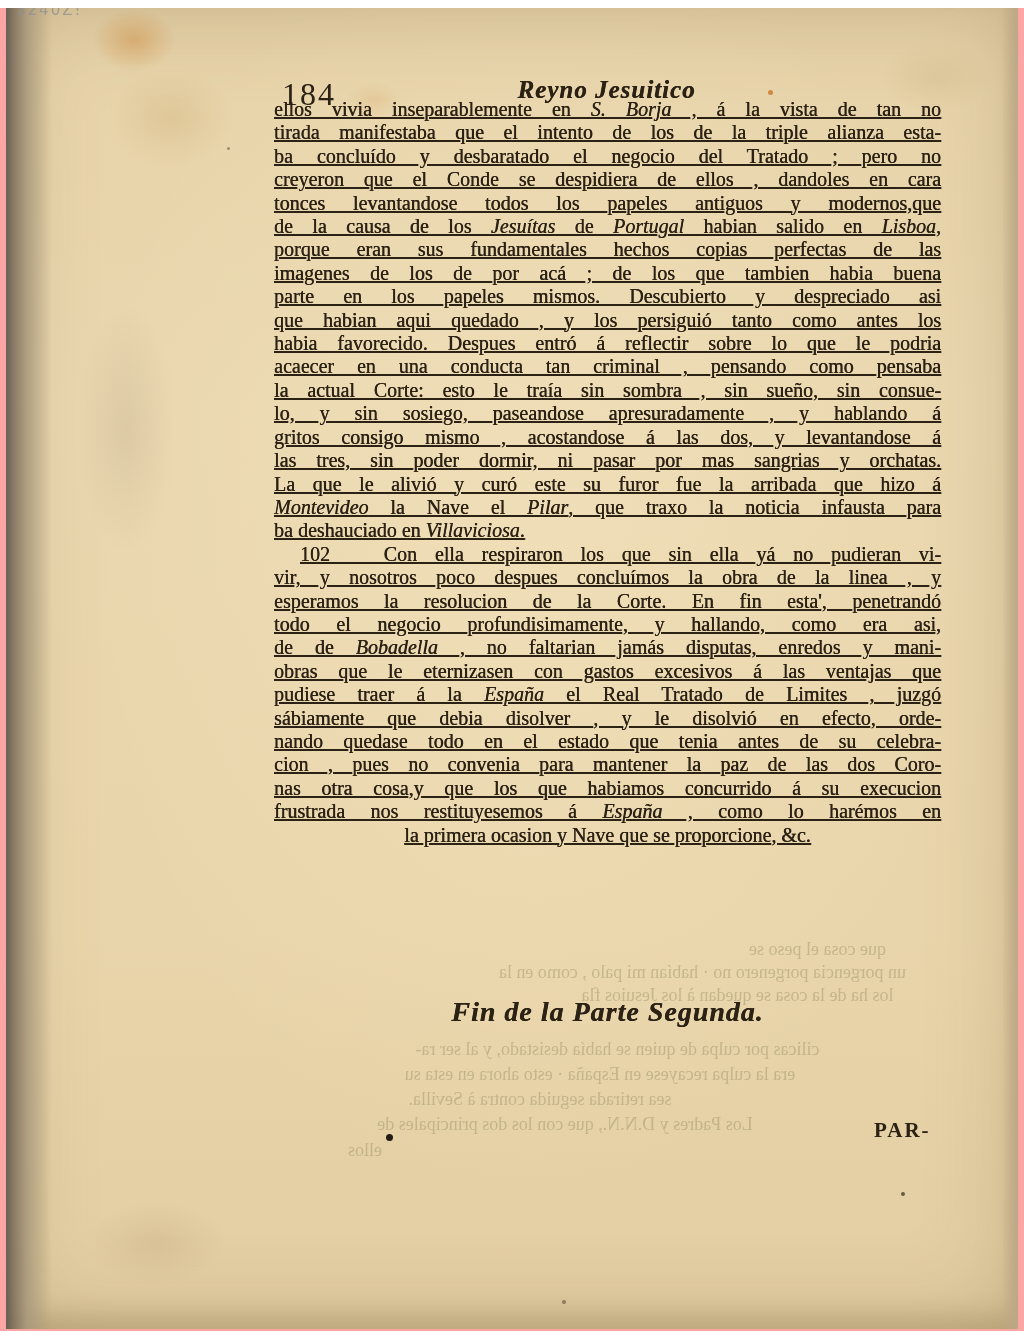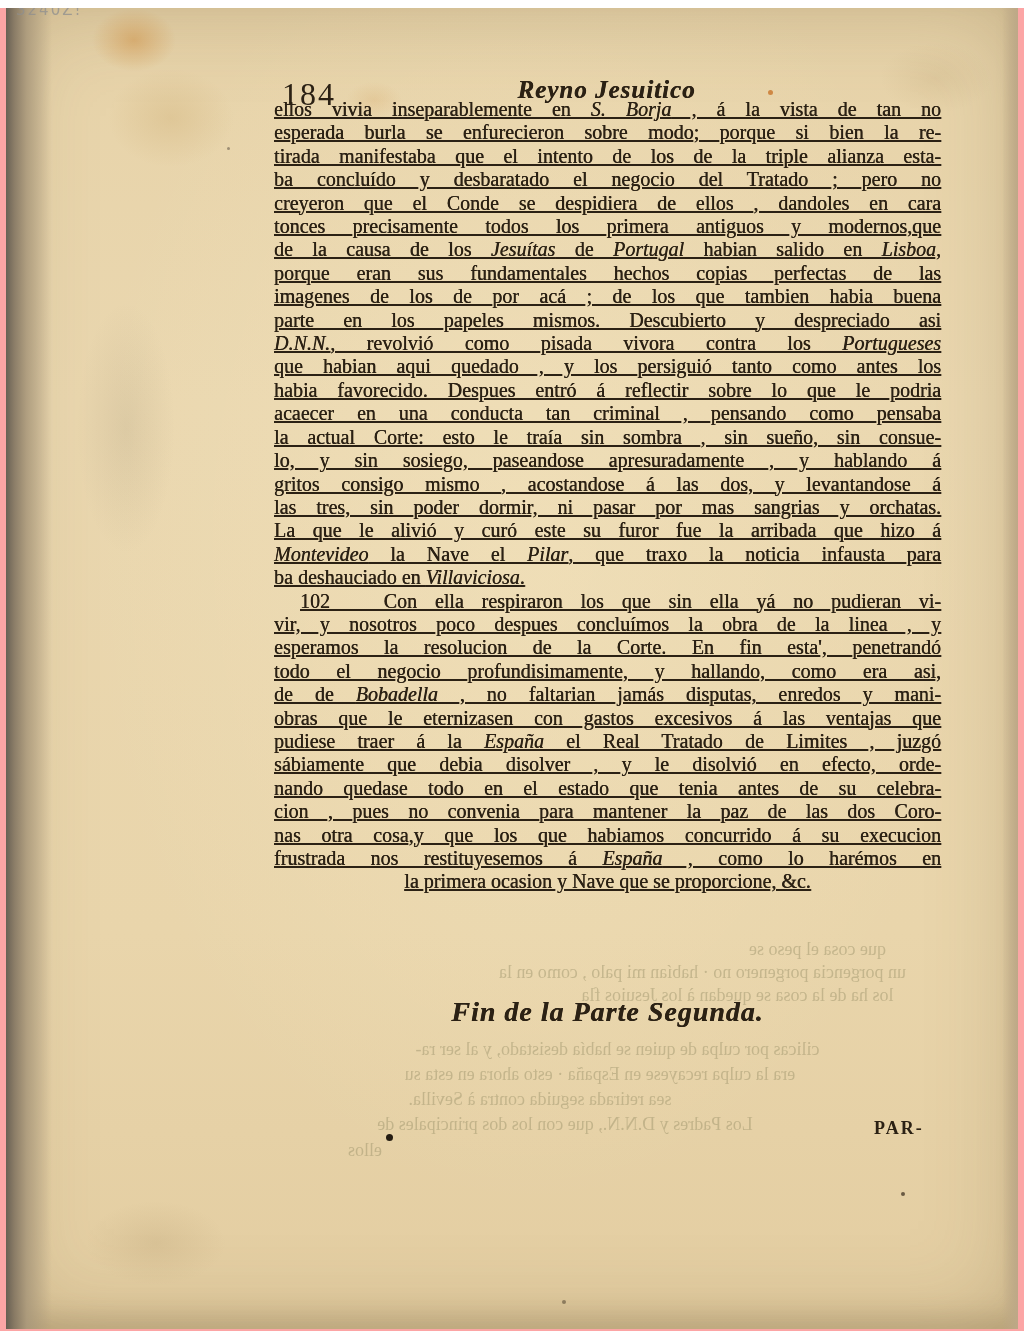--- a/index.html
+++ b/index.html
@@ -67,21 +67,21 @@
   .bline.c{text-align:center;text-align-last:center;padding:0 55px;}
   .bline .it{font-style:italic;}
   
   #fin-line{
     position:absolute;left:268px;top:988px;width:667px;text-align:center;
     font-size:28px;font-style:italic;font-weight:bold;color:#2b2114;
     letter-spacing:1px;text-shadow:.3px 0 0 currentColor;
   }
   #catchword{
     position:absolute;left:868px;top:1110px;
-    font-size:18px;font-weight:bold;letter-spacing:2px;color:#2b2114;
+    font-size:21px;font-weight:bold;letter-spacing:2px;color:#2b2114;
   }
   
   #bleed-layer{position:absolute;inset:0;pointer-events:none;}
   .bleed{
     position:absolute;transform:scaleX(-1);
     color:#938b63;opacity:.42;filter:blur(.6px);
     font-size:18px;white-space:nowrap;overflow:hidden;text-align:center;
   }
   
   .speck{position:absolute;border-radius:50%;}
@@ -102,30 +102,28 @@
 
     <div id="corner-mark">3240Z!</div>
 
     <div id="header">
       <span id="page-number">184</span>
       <span id="running-title">Reyno Jesuitico</span>
     </div>
 
     <div id="body-block">
         <div class="bline"><span>ellos vivia inseparablemente en </span><span class="it">S. Borja</span><span> , á la vista de tan no</span></div>
-        <div class="bline"><span>esperada burla se enfurecieron sobre modo; porque si bien la re-</span></div>
         <div class="bline"><span>tirada manifestaba que el intento de los de la triple alianza esta-</span></div>
         <div class="bline"><span>ba concluído y desbaratado el negocio del Tratado ; pero no</span></div>
         <div class="bline"><span>creyeron que el Conde se despidiera de ellos , dandoles en cara</span></div>
-        <div class="bline"><span>tonces precisamente todos los primera antiguos y modernos,que</span></div>
+        <div class="bline"><span>tonces levantandose todos los papeles antiguos y modernos,que</span></div>
         <div class="bline"><span>de la causa de los </span><span class="it">Jesuítas</span><span> de </span><span class="it">Portugal</span><span> habian salido en </span><span class="it">Lisboa,</span></div>
         <div class="bline"><span>porque eran sus fundamentales hechos copias perfectas de las</span></div>
         <div class="bline"><span>imagenes de los de por acá ; de los que tambien habia buena</span></div>
         <div class="bline"><span>parte en los papeles mismos. Descubierto y despreciado asi</span></div>
-        <div class="bline"><span class="it">D.N.N.</span><span>, revolvió como pisada vivora contra los </span><span class="it">Portugueses</span></div>
         <div class="bline"><span>que habian aqui quedado , y los persiguió tanto como antes los</span></div>
         <div class="bline"><span>habia favorecido. Despues entró á reflectir sobre lo que le podria</span></div>
         <div class="bline"><span>acaecer en una conducta tan criminal , pensando como pensaba</span></div>
         <div class="bline"><span>la actual Corte: esto le traía sin sombra , sin sueño, sin consue-</span></div>
         <div class="bline"><span>lo, y sin sosiego, paseandose apresuradamente , y hablando á</span></div>
         <div class="bline"><span>gritos consigo mismo , acostandose á las dos, y levantandose á</span></div>
         <div class="bline"><span>las tres, sin poder dormir, ni pasar por mas sangrias y orchatas.</span></div>
         <div class="bline"><span>La que le alivió y curó este su furor fue la arribada que hizo á</span></div>
         <div class="bline"><span class="it">Montevideo</span><span> la Nave el </span><span class="it">Pilar</span><span>, que traxo la noticia infausta para</span></div>
         <div class="bline l"><span>ba deshauciado en </span><span class="it">Villaviciosa</span><span>.</span></div>

